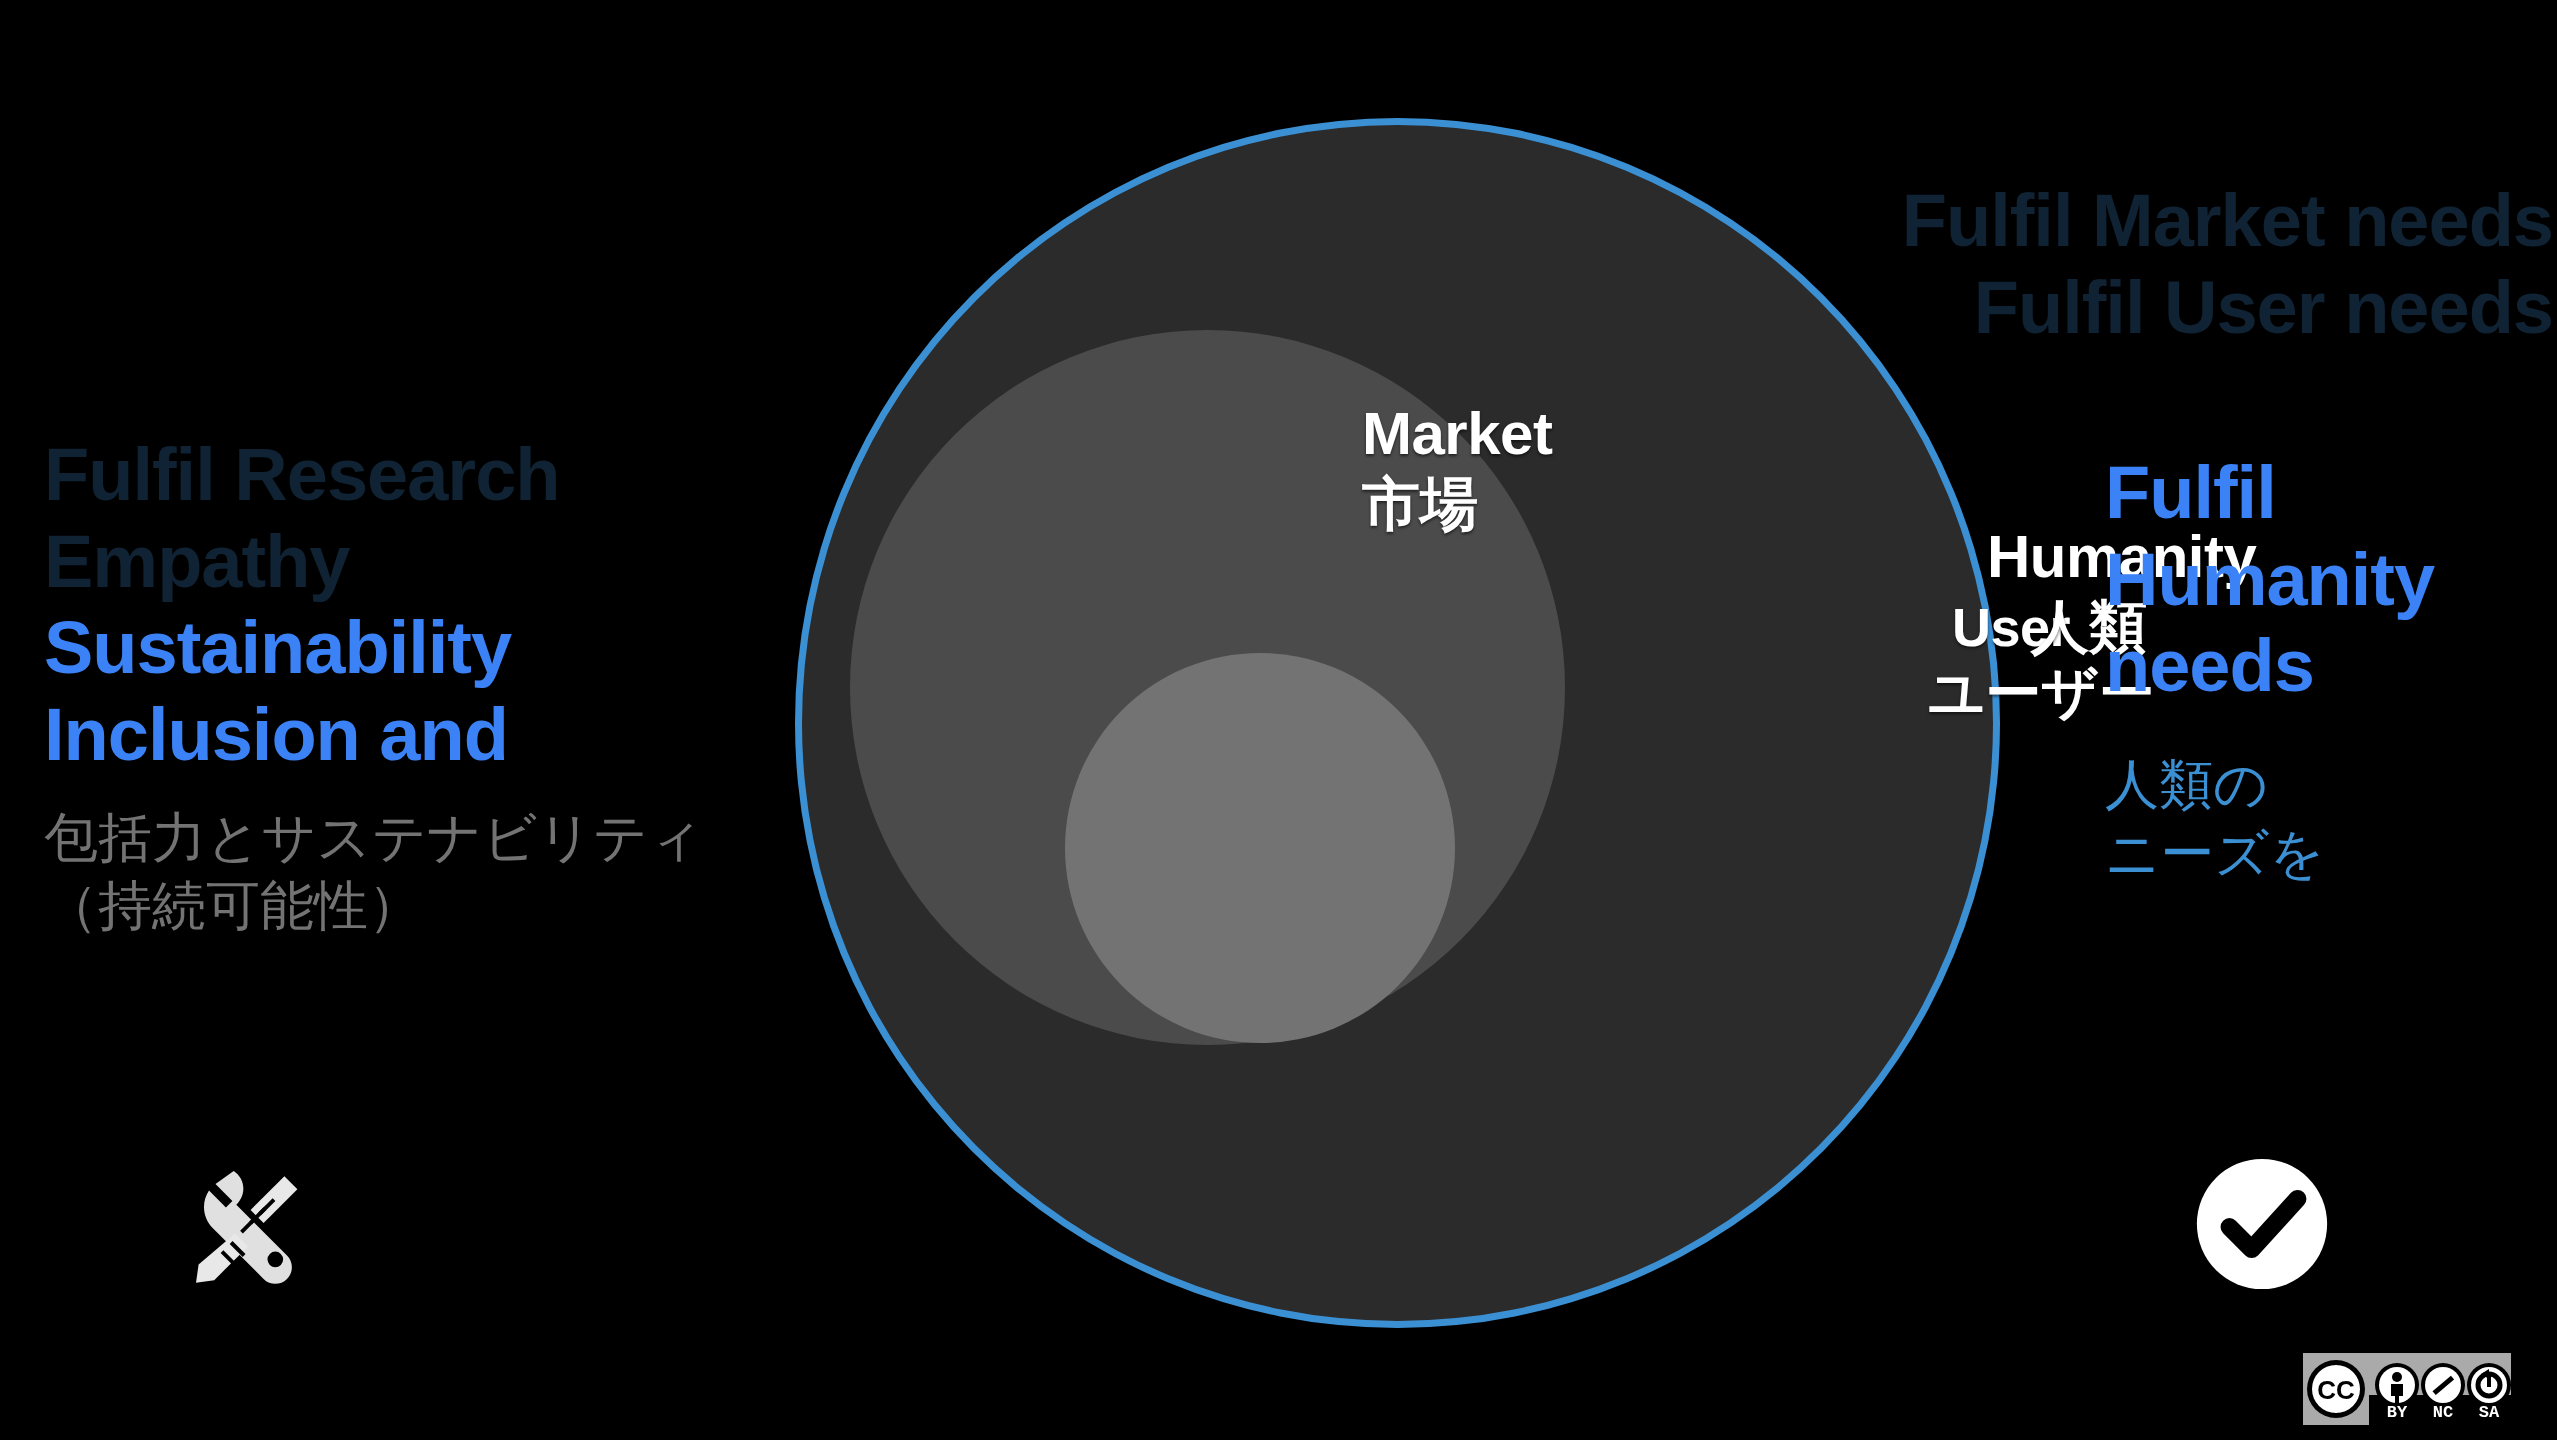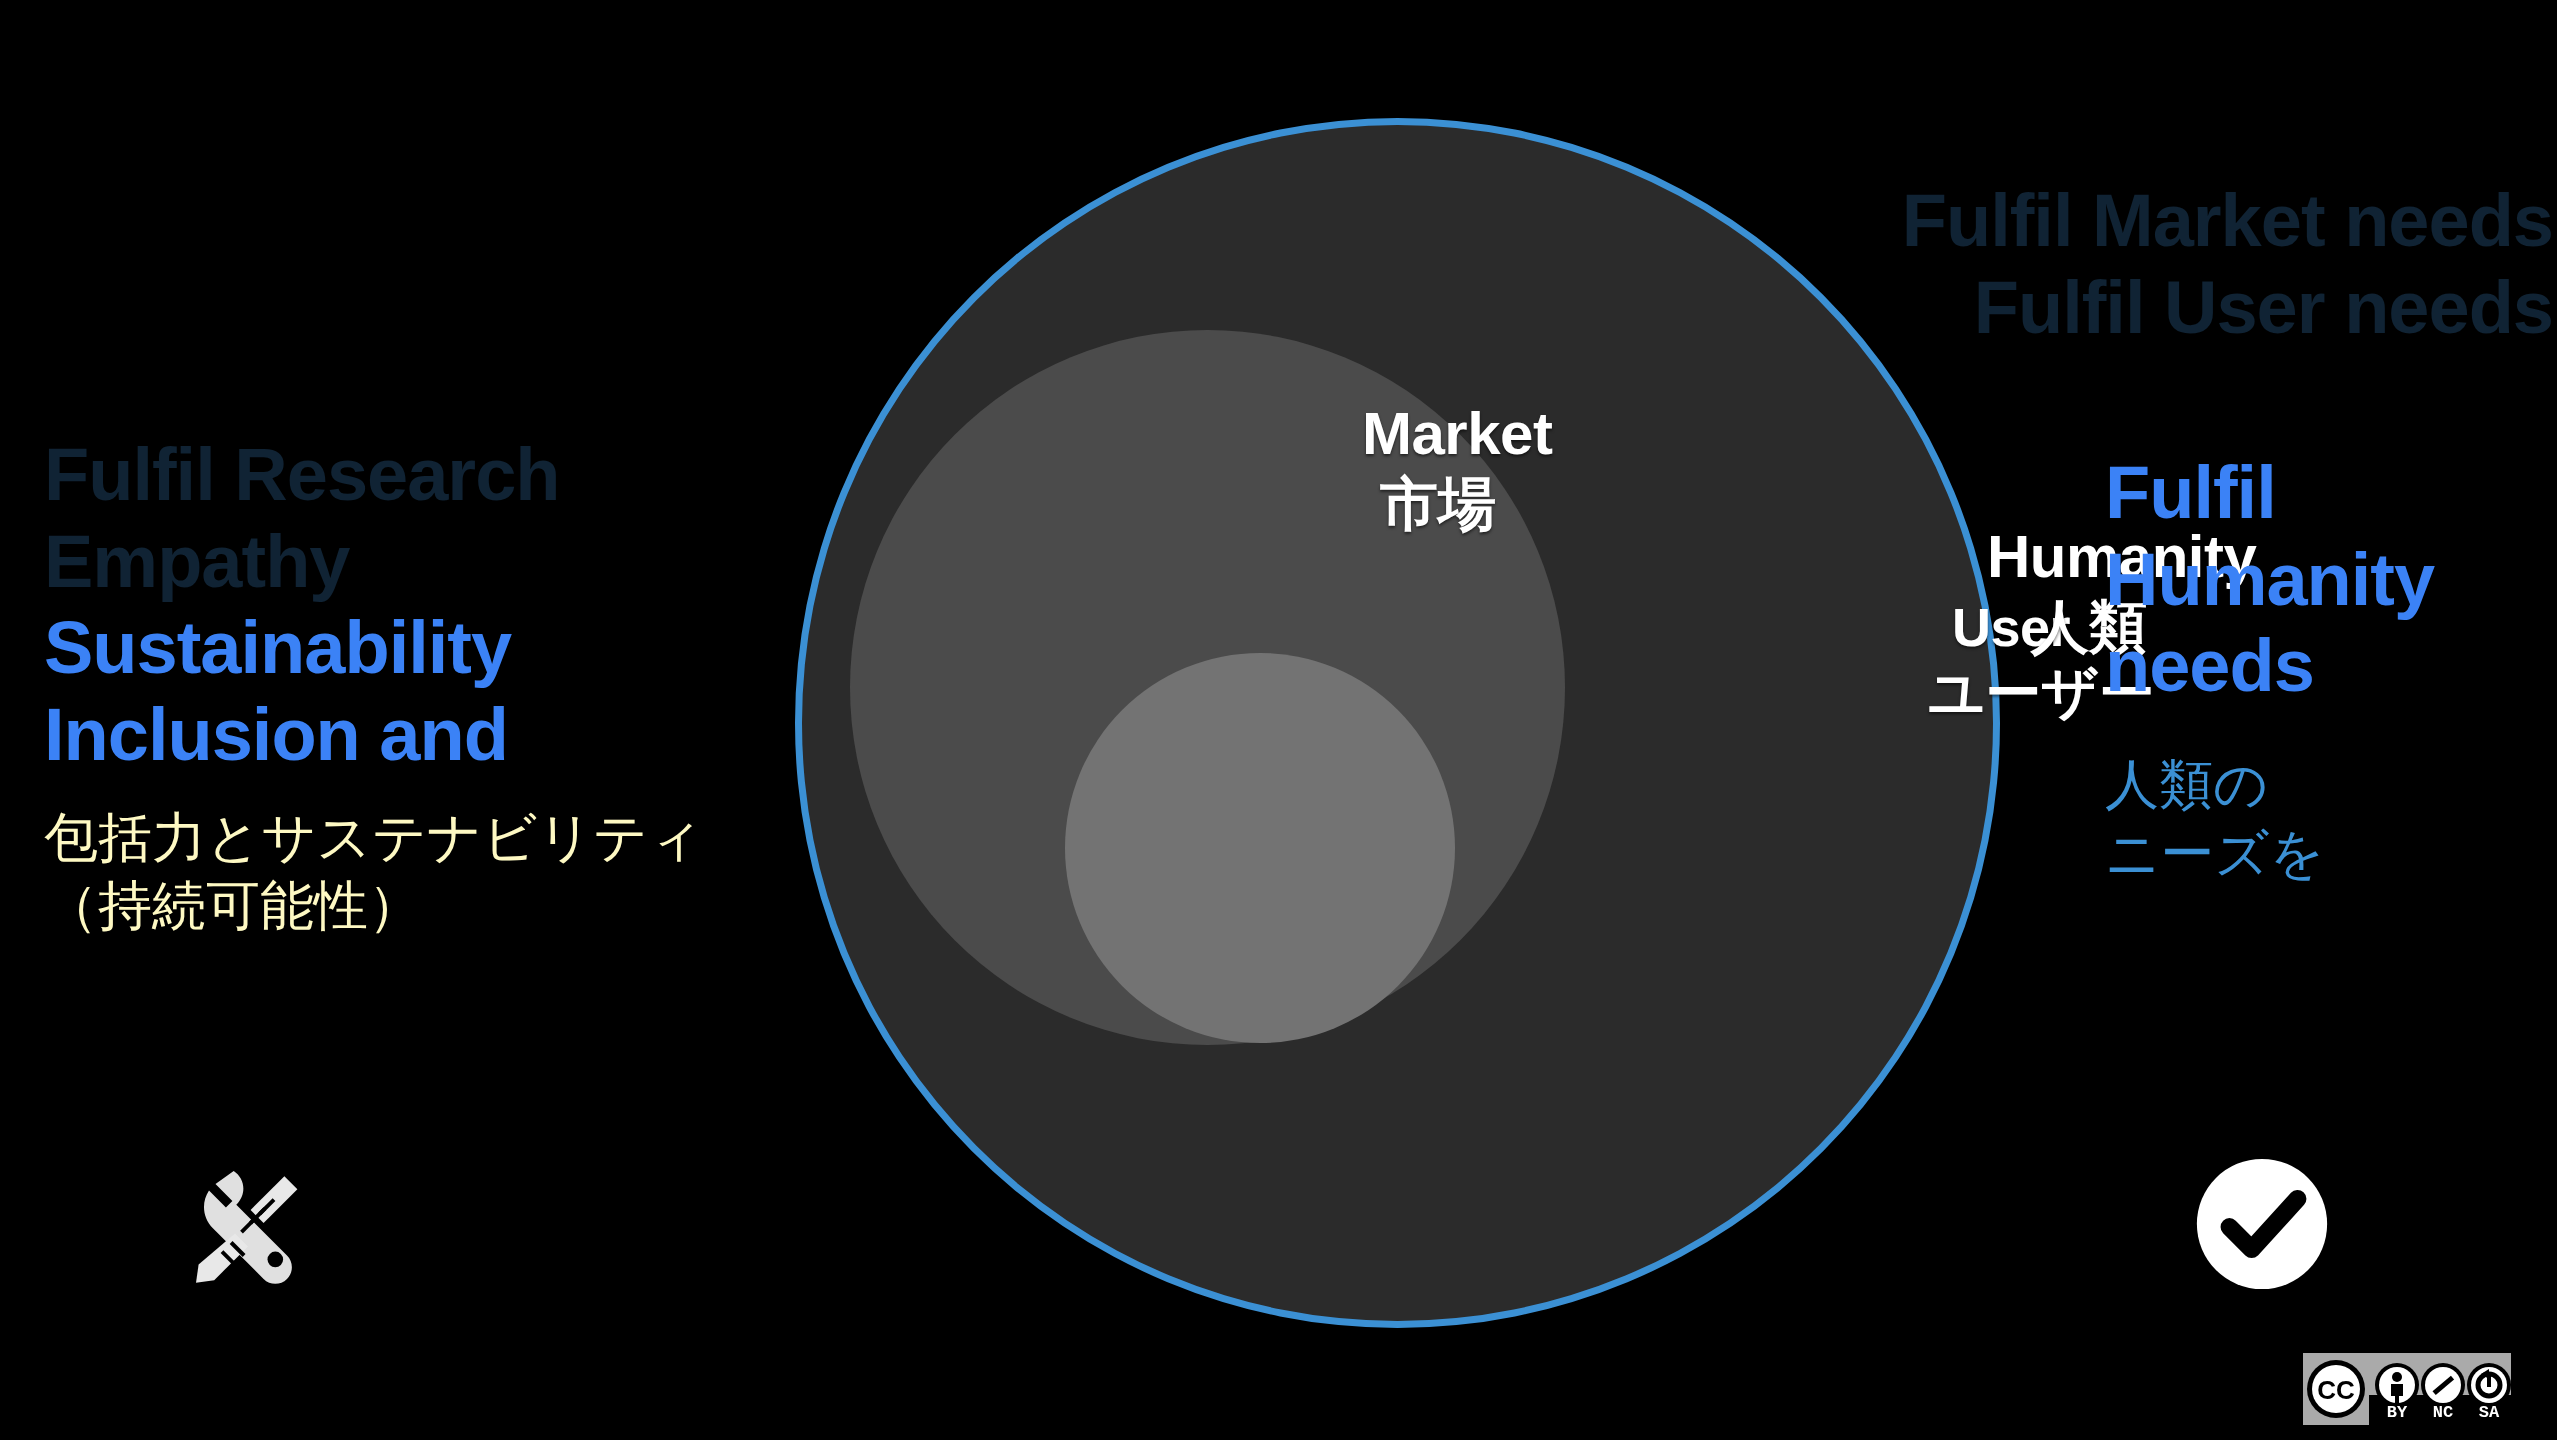--- a/index.html
+++ b/index.html
@@ -45,21 +45,21 @@
     color:#FFFFFF;
     font-weight:bold;
     line-height:1.18;
     text-shadow:0 2px 3px rgba(0,0,0,0.55);
     white-space:nowrap;
   }
   .circle-label .en { display:block; font-size:60px; letter-spacing:-0.5px; }
   .circle-label .ja { display:block; font-size:58px; font-weight:bold; }
 
   #market-label { left:567px; top:281px; }
-  #market-label .ja { margin-left:18px; }
+  #market-label .ja { }
 
   #user-label   { left:1133px; top:478px; }
   #user-label .en { font-size:54px; margin-left:24px; }
   #user-label .ja { font-size:56px; }
 
   #humanity-label { left:1192px; top:404px; }
   #humanity-label .en { font-size:60px; }
   #humanity-label .ja { font-size:58px; margin-left:44px; }
 
   
@@ -72,21 +72,21 @@
     font-weight:bold;
     font-size:74px;
     line-height:1.17;
     letter-spacing:-1px;
   }
   .dim  { color:#102334; }
   .hi   { color:#3b82f6; }
 
   #left-sub {
     margin-top:26px;
-    color:#fef9c3;
+    color:#737373;
     font-size:54px;
     line-height:1.25;
     font-weight:normal;
     width:700px;
   }
 
   
   #right-top {
     position:absolute;
     left:1733px; top:178px;

